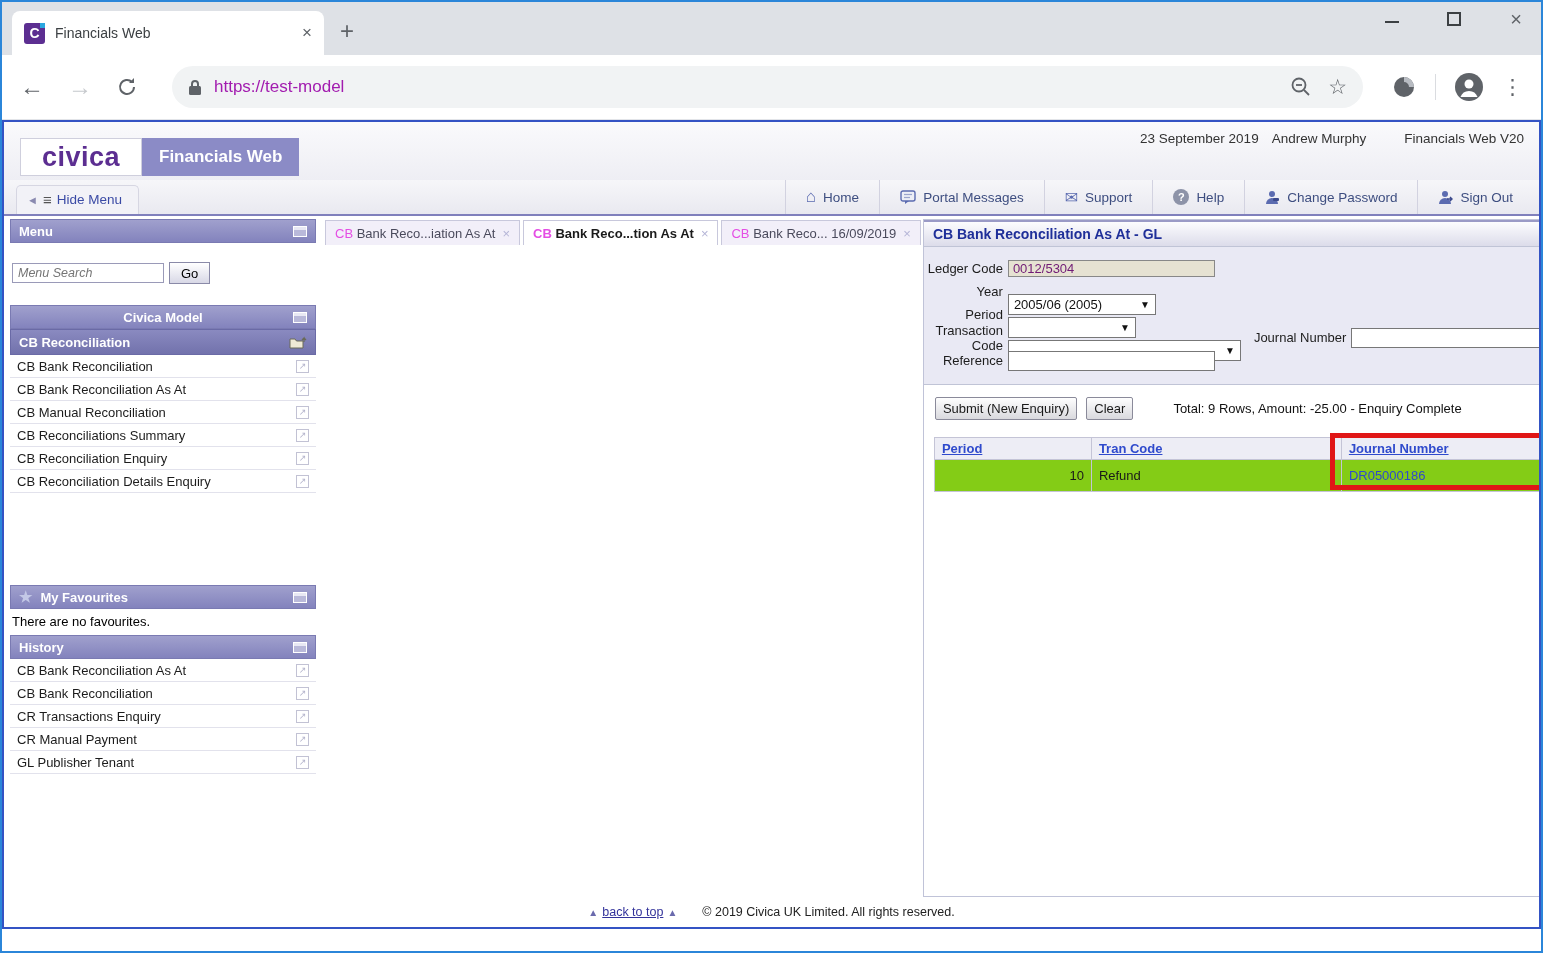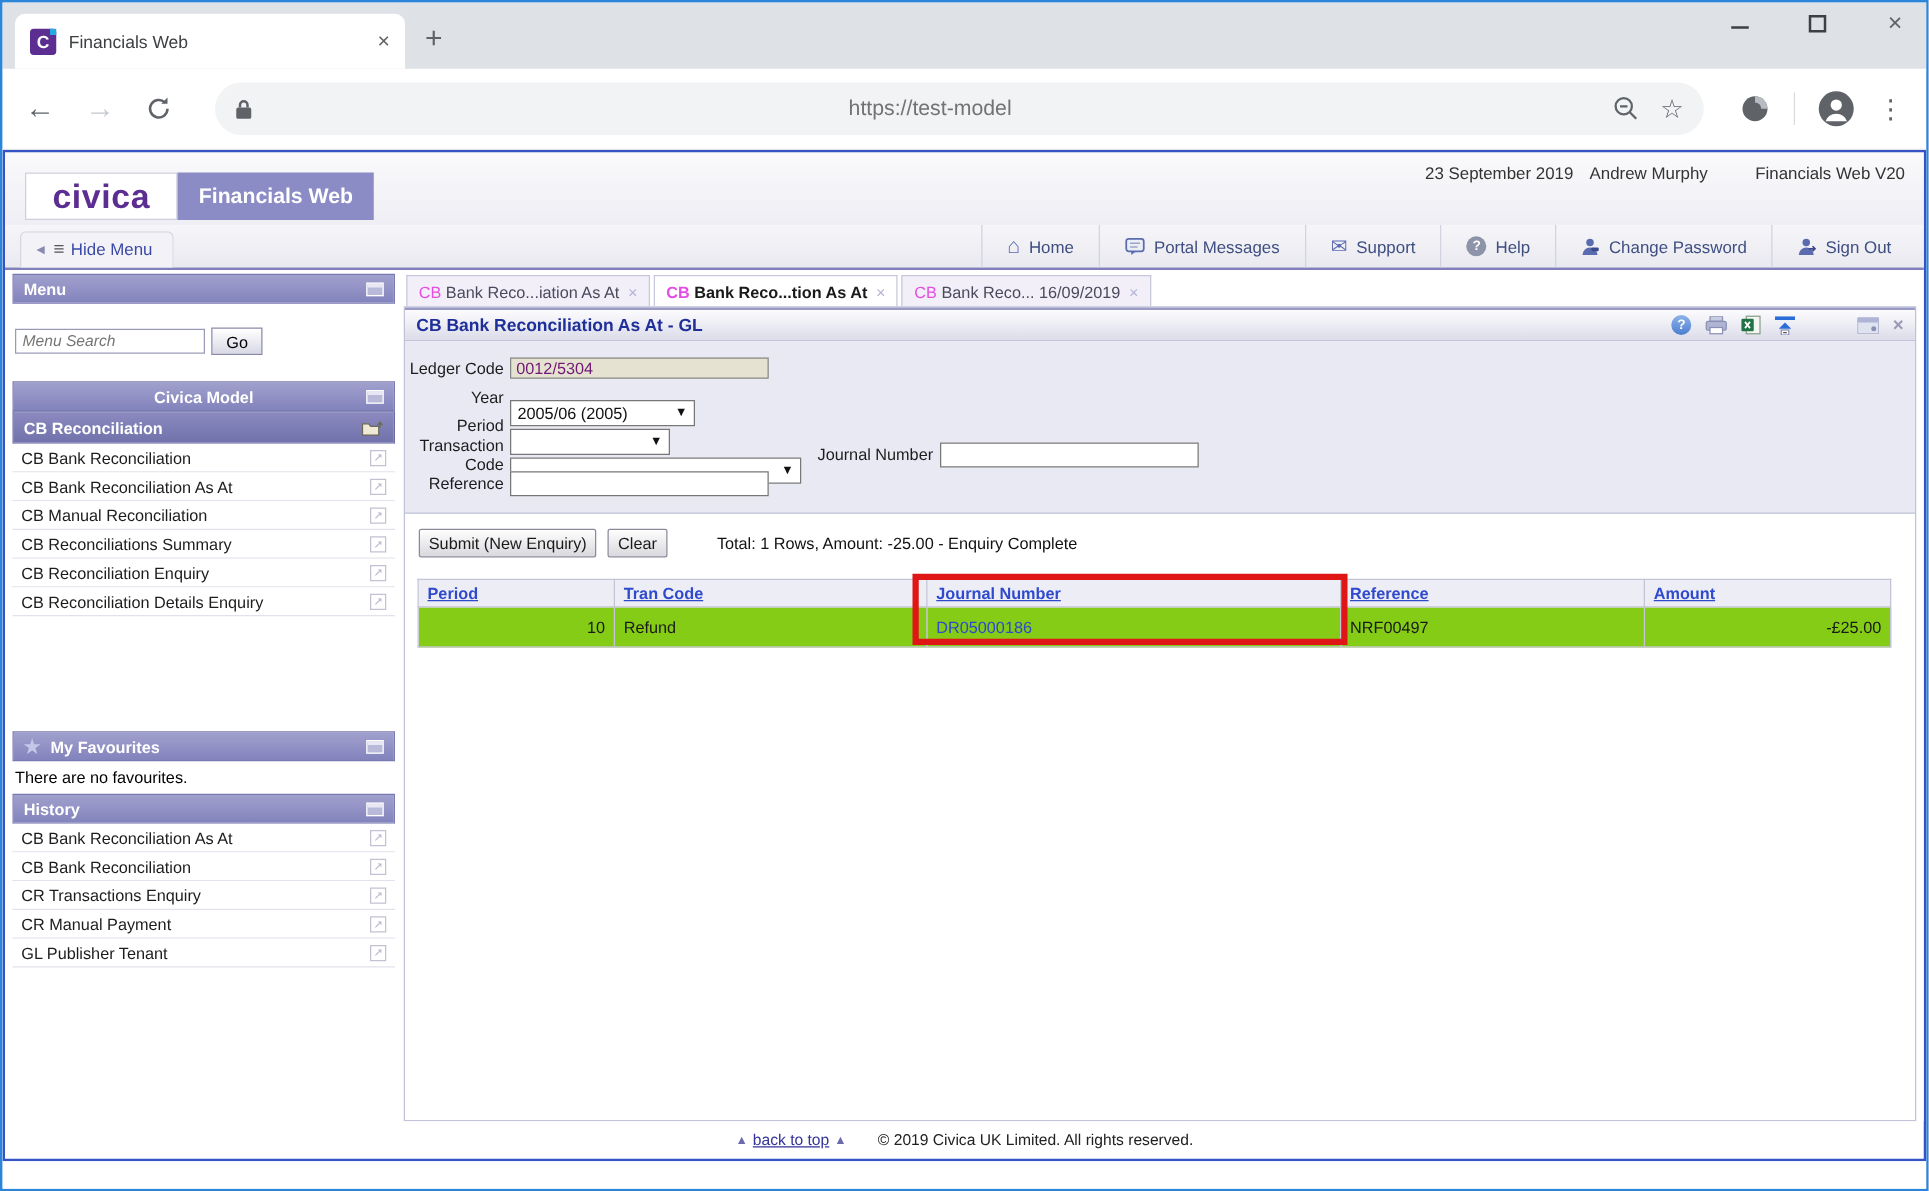--- a/index.html
+++ b/index.html
@@ -19,21 +19,21 @@
   .win-controls { position:absolute; top:10px; right:18px; display:flex; gap:48px; align-items:center; }
   .wc { width:14px; height:14px; display:flex; align-items:center; justify-content:center; color:#3c4043; cursor:pointer; }
   .wc-min { border-bottom:2px solid #3c4043; height:8px; width:14px; }
   .wc-max { border:2px solid #3c4043; width:14px; height:14px; }
   .wc-close { font-size:20px; color:#5f6368; }
 
   .toolbar { height:65px; background:#fff; border-bottom:1px solid #e2e4e8; display:flex; align-items:center; padding:0 18px; flex:none; }
   .nav-glyph { font-size:24px; color:#5f6368; margin-right:24px; cursor:pointer; }
   .nav-glyph.disabled { color:#c6c9cd; }
   .addr { flex:1; height:42px; background:#f1f3f4; border-radius:21px; display:flex; align-items:center; padding:0 16px; margin:0 10px; }
-  .addr .url { font-size:17px; color:#737373; margin-left:12px; flex:1;text-align:center; }
+  .addr .url { font-size:17px; color:#a21caf; margin-left:12px; flex:1; }
   .addr-ico { display:flex; align-items:center; margin-left:16px; cursor:pointer; }
   .tool-ico { margin-left:18px; display:flex; align-items:center; cursor:pointer; }
   .vsep { width:1px; height:26px; background:#dadce0; margin-left:18px; }
   .star-g { font-size:21px; color:#5f6368; }
   .dots-g { font-size:21px; color:#5f6368; letter-spacing:0; }
 
   
   .app { border:2px solid #3453c4; border-top-width:2px; flex:none; height:809px; display:flex; flex-direction:column; background:#fff; }
   .below-app { flex:1; background:#fff; }
 
@@ -71,21 +71,21 @@
   .section-hdr svg { margin-left:auto; }
   .menu-list { list-style:none; }
   .menu-list li { height:23px; display:flex; align-items:center; padding:0 7px; border-bottom:1px solid #e2e2ec; color:#1c1c1c; cursor:pointer; background:#fff; }
   .ext-ico { margin-left:auto; width:13px; height:13px; border:1px solid #c2c2d4; color:#b4b4cc; font-size:9px; display:flex; align-items:center; justify-content:center; }
   .side-spacer { height:92px; }
   .fav-hdr { height:24px; background:linear-gradient(#a0a0cd,#8383bd); color:#fff; font-weight:bold; display:flex; align-items:center; gap:8px; padding:0 8px; border:1px solid #7a7ab2; }
   .fav-star { color:#c3c8e6; font-size:15px; }
   .fav-empty { padding:5px 2px 6px 2px; color:#000000; }
 
   
-  .content { flex:1; margin-left:7px; display:flex; flex-direction:column; min-width:0; }
+  .content { flex:1; margin-left:7px; display:flex; flex-direction:row; min-width:0; }
   .tab-strip { display:flex; gap:3px; padding:1px 2px 0 2px; flex:none; }
   .ctab { display:flex; align-items:center; gap:7px; padding:0 9px; height:25px; border:1px solid #c8c8dc; border-bottom:none; background:#f2eff9; font-size:13px; color:#4a4a5c; cursor:pointer; white-space:nowrap; }
   .ctab .pfx { color:#e44ee4; }
   .ctab.active { background:#fff; font-weight:bold; color:#1a1a1a; }
   .ctab .tclose { color:#b4b4d6; font-size:13px; font-weight:normal; }
 
   .content-outer { flex:1; border:1px solid #c0c3d8; display:flex; flex-direction:column; min-height:0; }
   .pane-title { height:27px; background:linear-gradient(#fcfcfe,#dcdcea); border-top:2px solid #9a9ac6; border-bottom:1px solid #c0c4d6; display:flex; align-items:center; padding:0 9px; color:#1f2f99; font-weight:bold; font-size:14px; flex:none; }
   .pane-icons { margin-left:auto; display:flex; gap:11px; align-items:center; }
   .pi { cursor:pointer; display:flex; align-items:center; }
@@ -429,21 +429,21 @@
             </div>
             <div class="frow">
               <span class="flabel">Reference</span>
               <input class="ftext ref-input" value="" style="">
             </div>
           </div>
 
           <div class="submit-row">
             <button class="btn">Submit (New Enquiry)</button>
             <button class="btn">Clear</button>
-            <span class="status-txt">Total: 1 Rows, Amount: -25.00 - Enquiry Complete</span>
+            <span class="status-txt">Total: 9 Rows, Amount: -25.00 - Enquiry Complete</span>
           </div>
 
           <div class="table-wrap">
             <table class="results">
               <colgroup>
                   <col style="width:157px">
                   <col style="width:250px">
                   <col style="width:331px">
                   <col style="width:243px">
                   <col style="width:197px">

